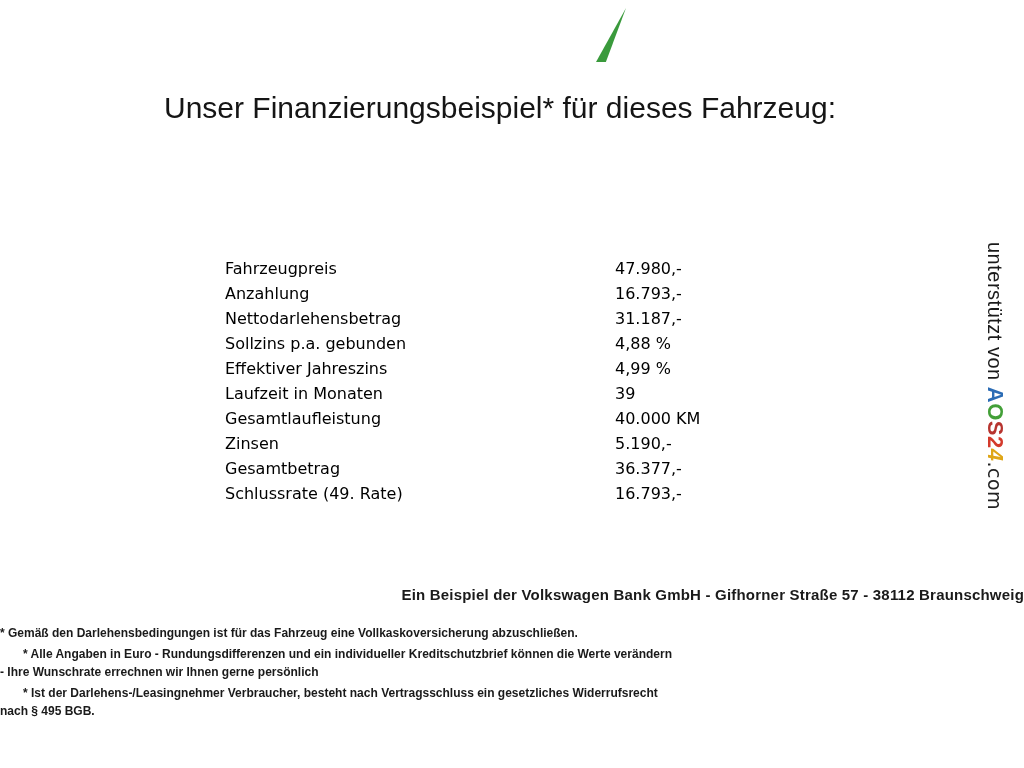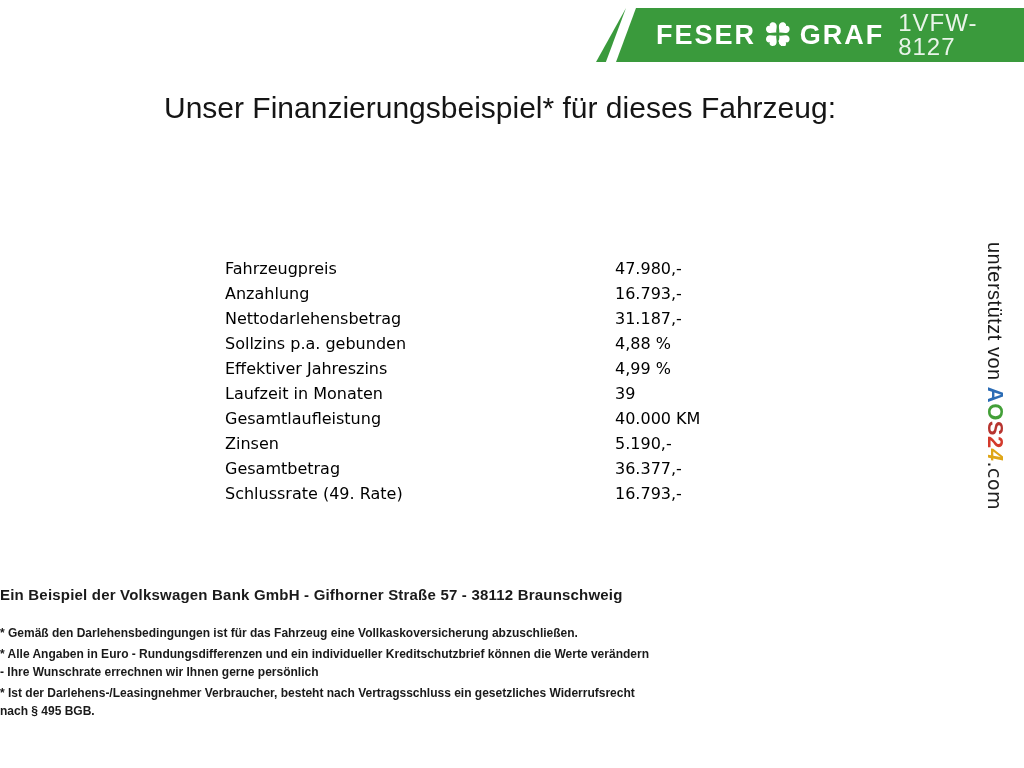--- a/index.html
+++ b/index.html
@@ -30,49 +30,32 @@
   .fin-value{white-space:nowrap;}
 
   
   .support{position:absolute;left:982px;top:242px;writing-mode:vertical-rl;
            font-size:20px;color:#1a1a1a;white-space:nowrap;letter-spacing:0.5px;}
   .support .logo-letter{font-weight:bold;font-size:22px;}
   .support .logo-letter.italic4{font-style:italic;}
   .support .suffix{font-family:"DejaVu Sans",sans-serif;font-size:19px;color:#222;}
 
   
-  .bank-line{position:absolute;top:586px;left:0;width:1024px;text-align:left;
+  .bank-line{position:absolute;top:586px;left:0;width:1024px;text-align:right;
              font-size:15px;font-weight:bold;color:#1a1a1a;letter-spacing:0.2px;}
   .footnotes{position:absolute;top:624px;left:0;width:1024px;text-align:left;
              font-size:12px;font-weight:bold;color:#1a1a1a;line-height:18px;}
-  .fn-line.fn-start{margin-top:3px;}
+  .fn-line.fn-start{margin-top:3px;padding-left:23px;}
 </style>
 </head>
 <body>
 
 <div class="page">
 
   <div class="banner-tri"></div>
-  <div class="banner">
-    <span class="brand">FESER</span>
-    <svg class="clover" viewBox="0 0 32 32" aria-hidden="true">
-      <defs>
-        <path id="leaf" d="M0 5 C -1.5 2.5 -7 0.5 -7 -3 C -7 -6 -4.5 -7.6 -2.6 -7.6 C -1.1 -7.6 0 -6.6 0 -5.4 C 0 -6.6 1.1 -7.6 2.6 -7.6 C 4.5 -7.6 7 -6 7 -3 C 7 0.5 1.5 2.5 0 5 Z" fill="#ffffff"></path>
-      </defs>
-      <g transform="translate(16,15) rotate(45)">
-        <use href="#leaf" transform="rotate(0) translate(0,-7.4)"></use>
-        <use href="#leaf" transform="rotate(90) translate(0,-7.4)"></use>
-        <use href="#leaf" transform="rotate(180) translate(0,-7.4)"></use>
-        <use href="#leaf" transform="rotate(270) translate(0,-7.4)"></use>
-      </g>
-      <path d="M18 23 Q 20 27 24 27.5" stroke="#ffffff" stroke-width="2.6" fill="none" stroke-linecap="round"></path>
-    </svg>
-    <span class="brand">GRAF</span>
-    <span class="veh-code">1VFW-8127</span>
-  </div>
 
   <div class="title1">Unser Finanzierungsbeispiel* für dieses Fahrzeug:</div>
 
   <div class="fin-table">
     <div class="fin-row">
       <span class="fin-label">Fahrzeugpreis</span>
       <span class="fin-value">47.980,-</span>
     </div>
     <div class="fin-row">
       <span class="fin-label">Anzahlung</span>

